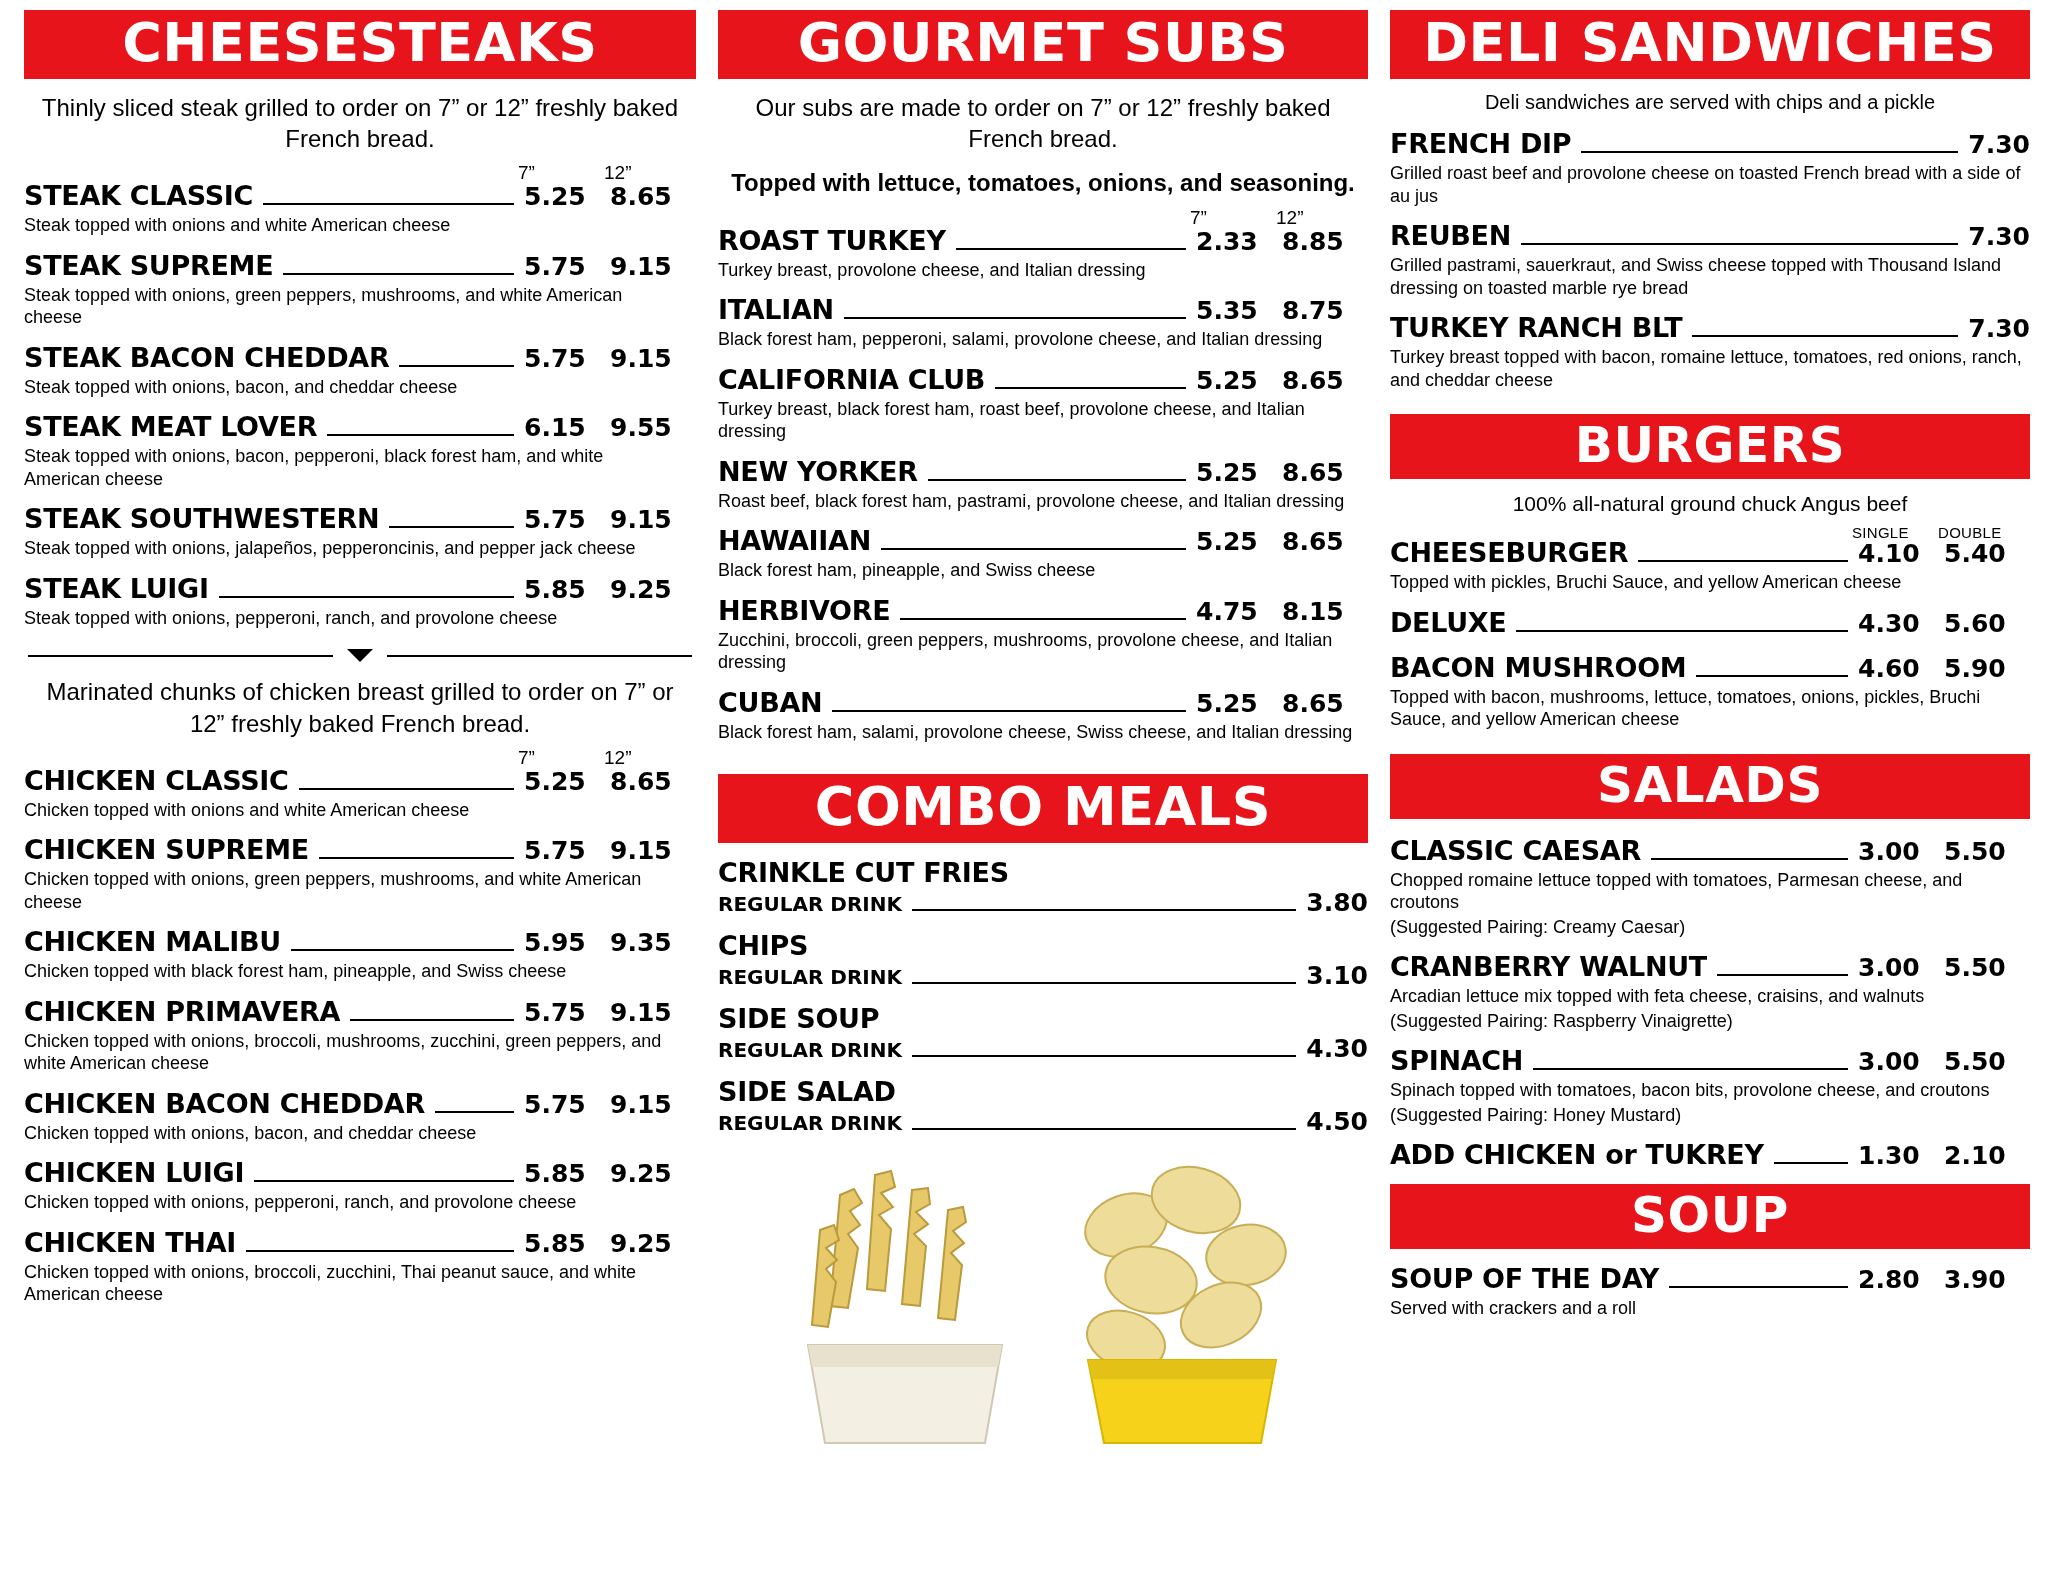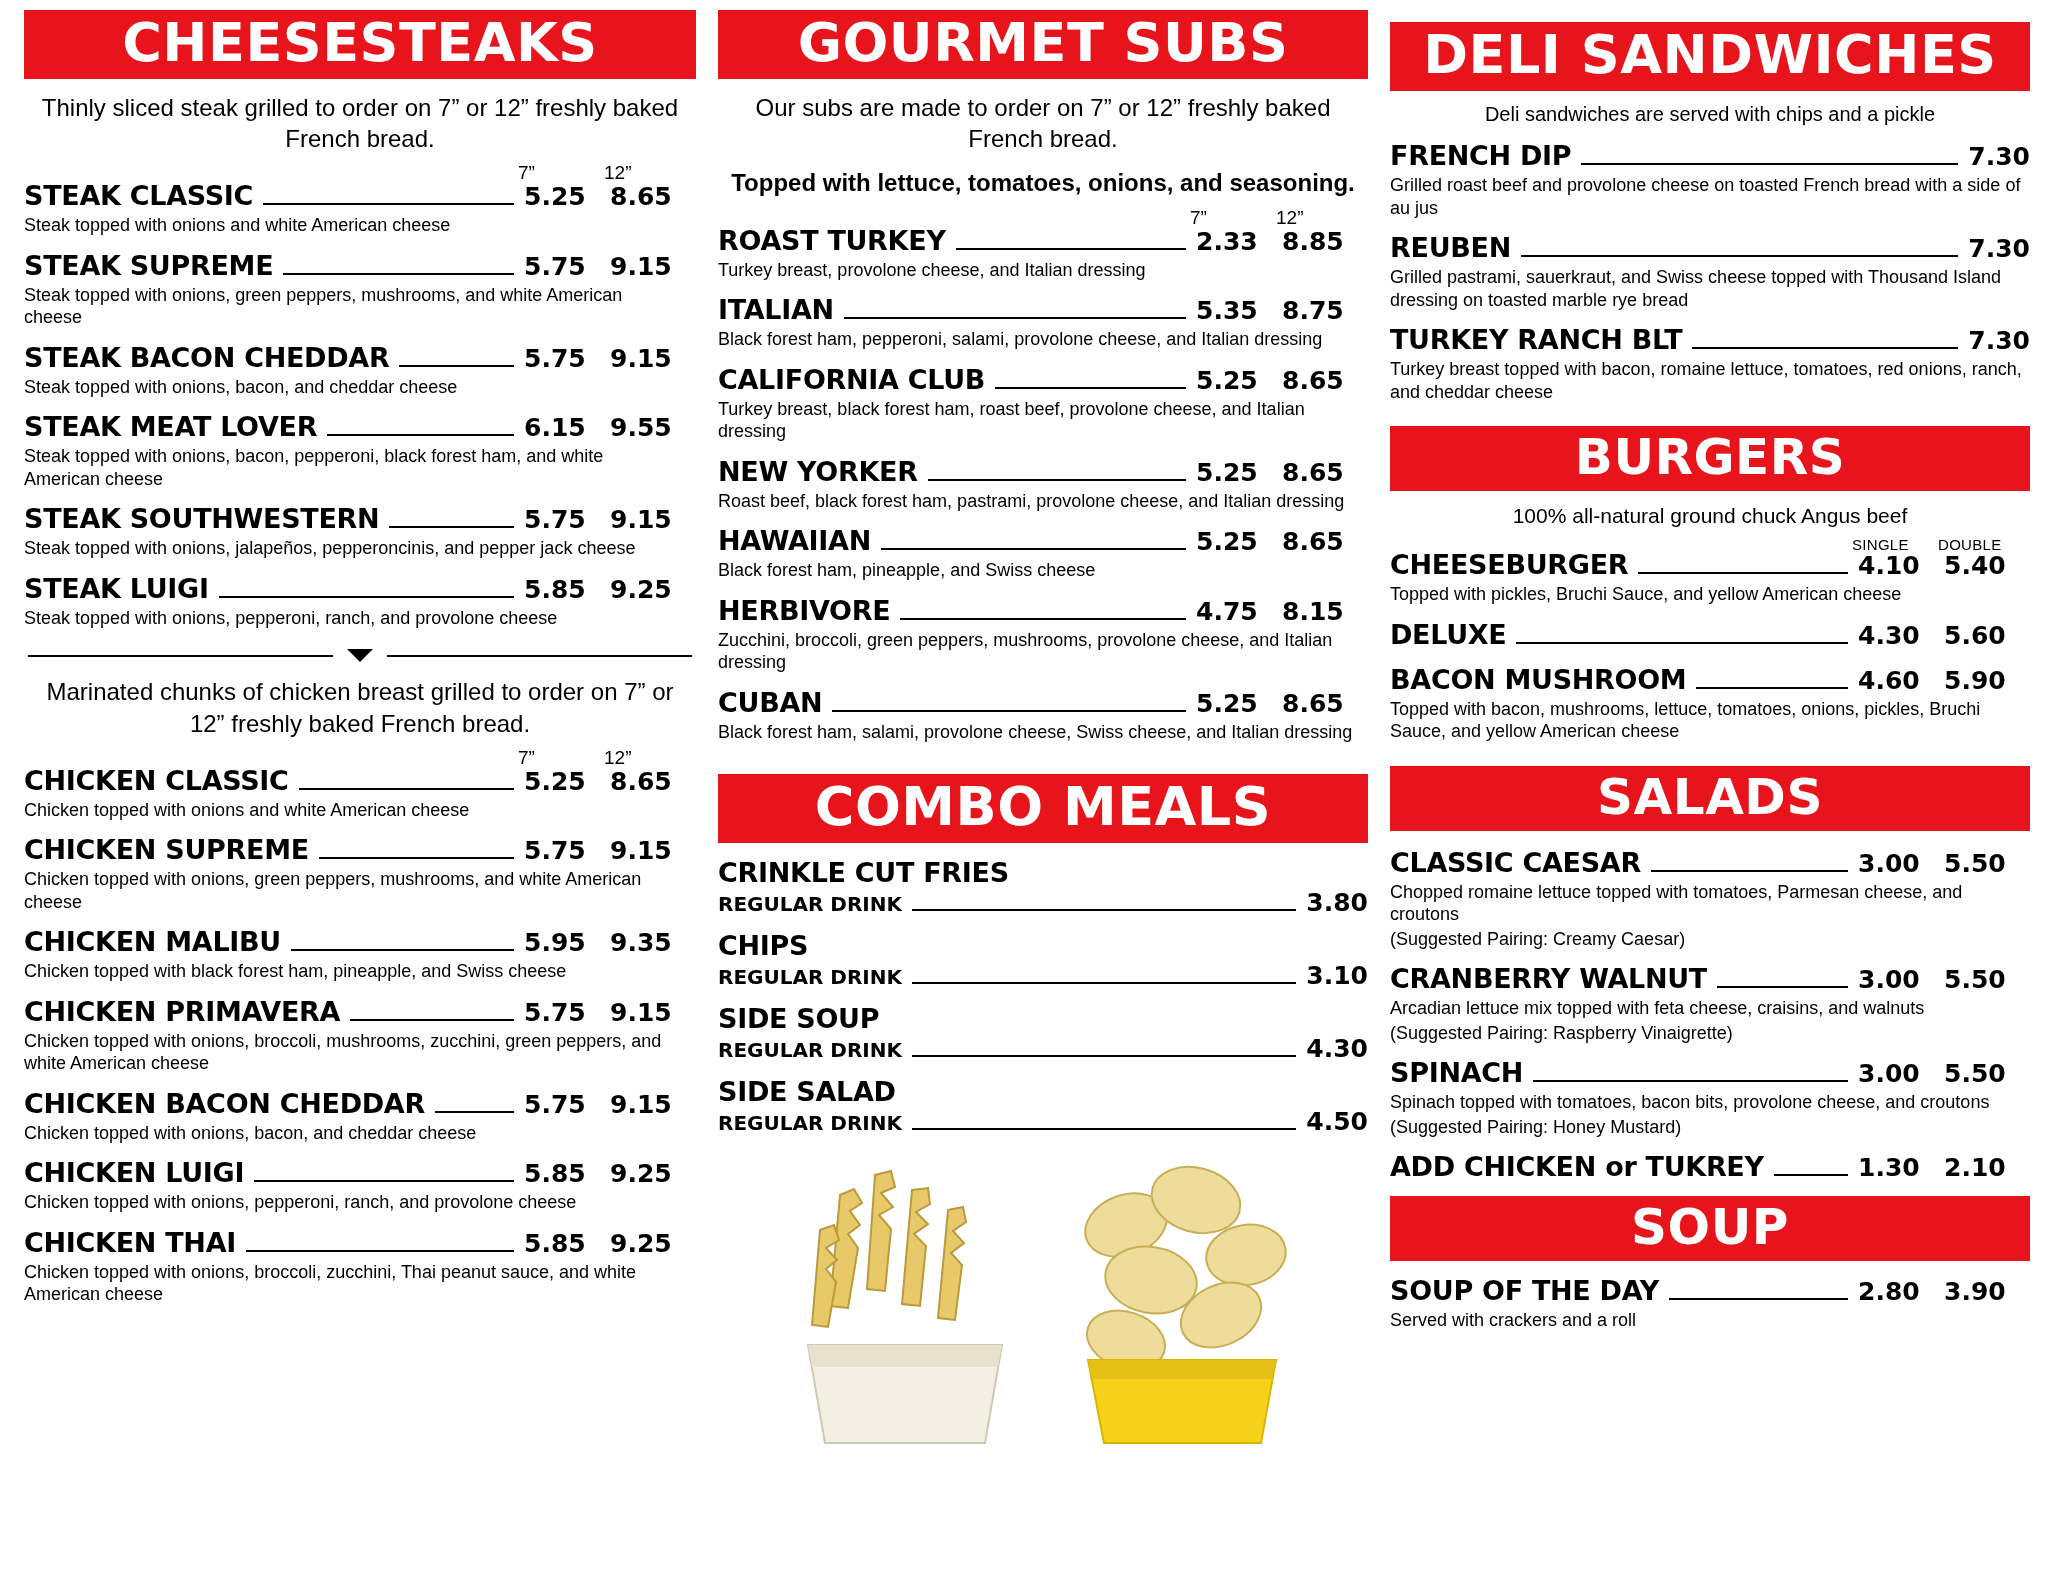--- a/index.html
+++ b/index.html
@@ -13,21 +13,21 @@
   }
   .menu {
     display: flex;
     width: 2048px; height: 1582px;
     padding: 10px 14px 0 24px;
     gap: 22px;
   }
   .col { flex: 1 1 0; min-width:0; position:relative; }
   .col-1 { flex: 0 0 672px; }
   .col-2 { flex: 0 0 650px; }
-  .col-3 { flex: 0 0 640px; margin-top: 12px; }
+  .col-3 { flex: 0 0 640px; }
 
   .banner {
     background: #e8141b;
     color: #fff;
     text-align: center;
     font-weight: 900;
     letter-spacing: 0.5px;
     padding: 6px 0 9px 0;
     font-size: 54px;
     line-height: 1;

